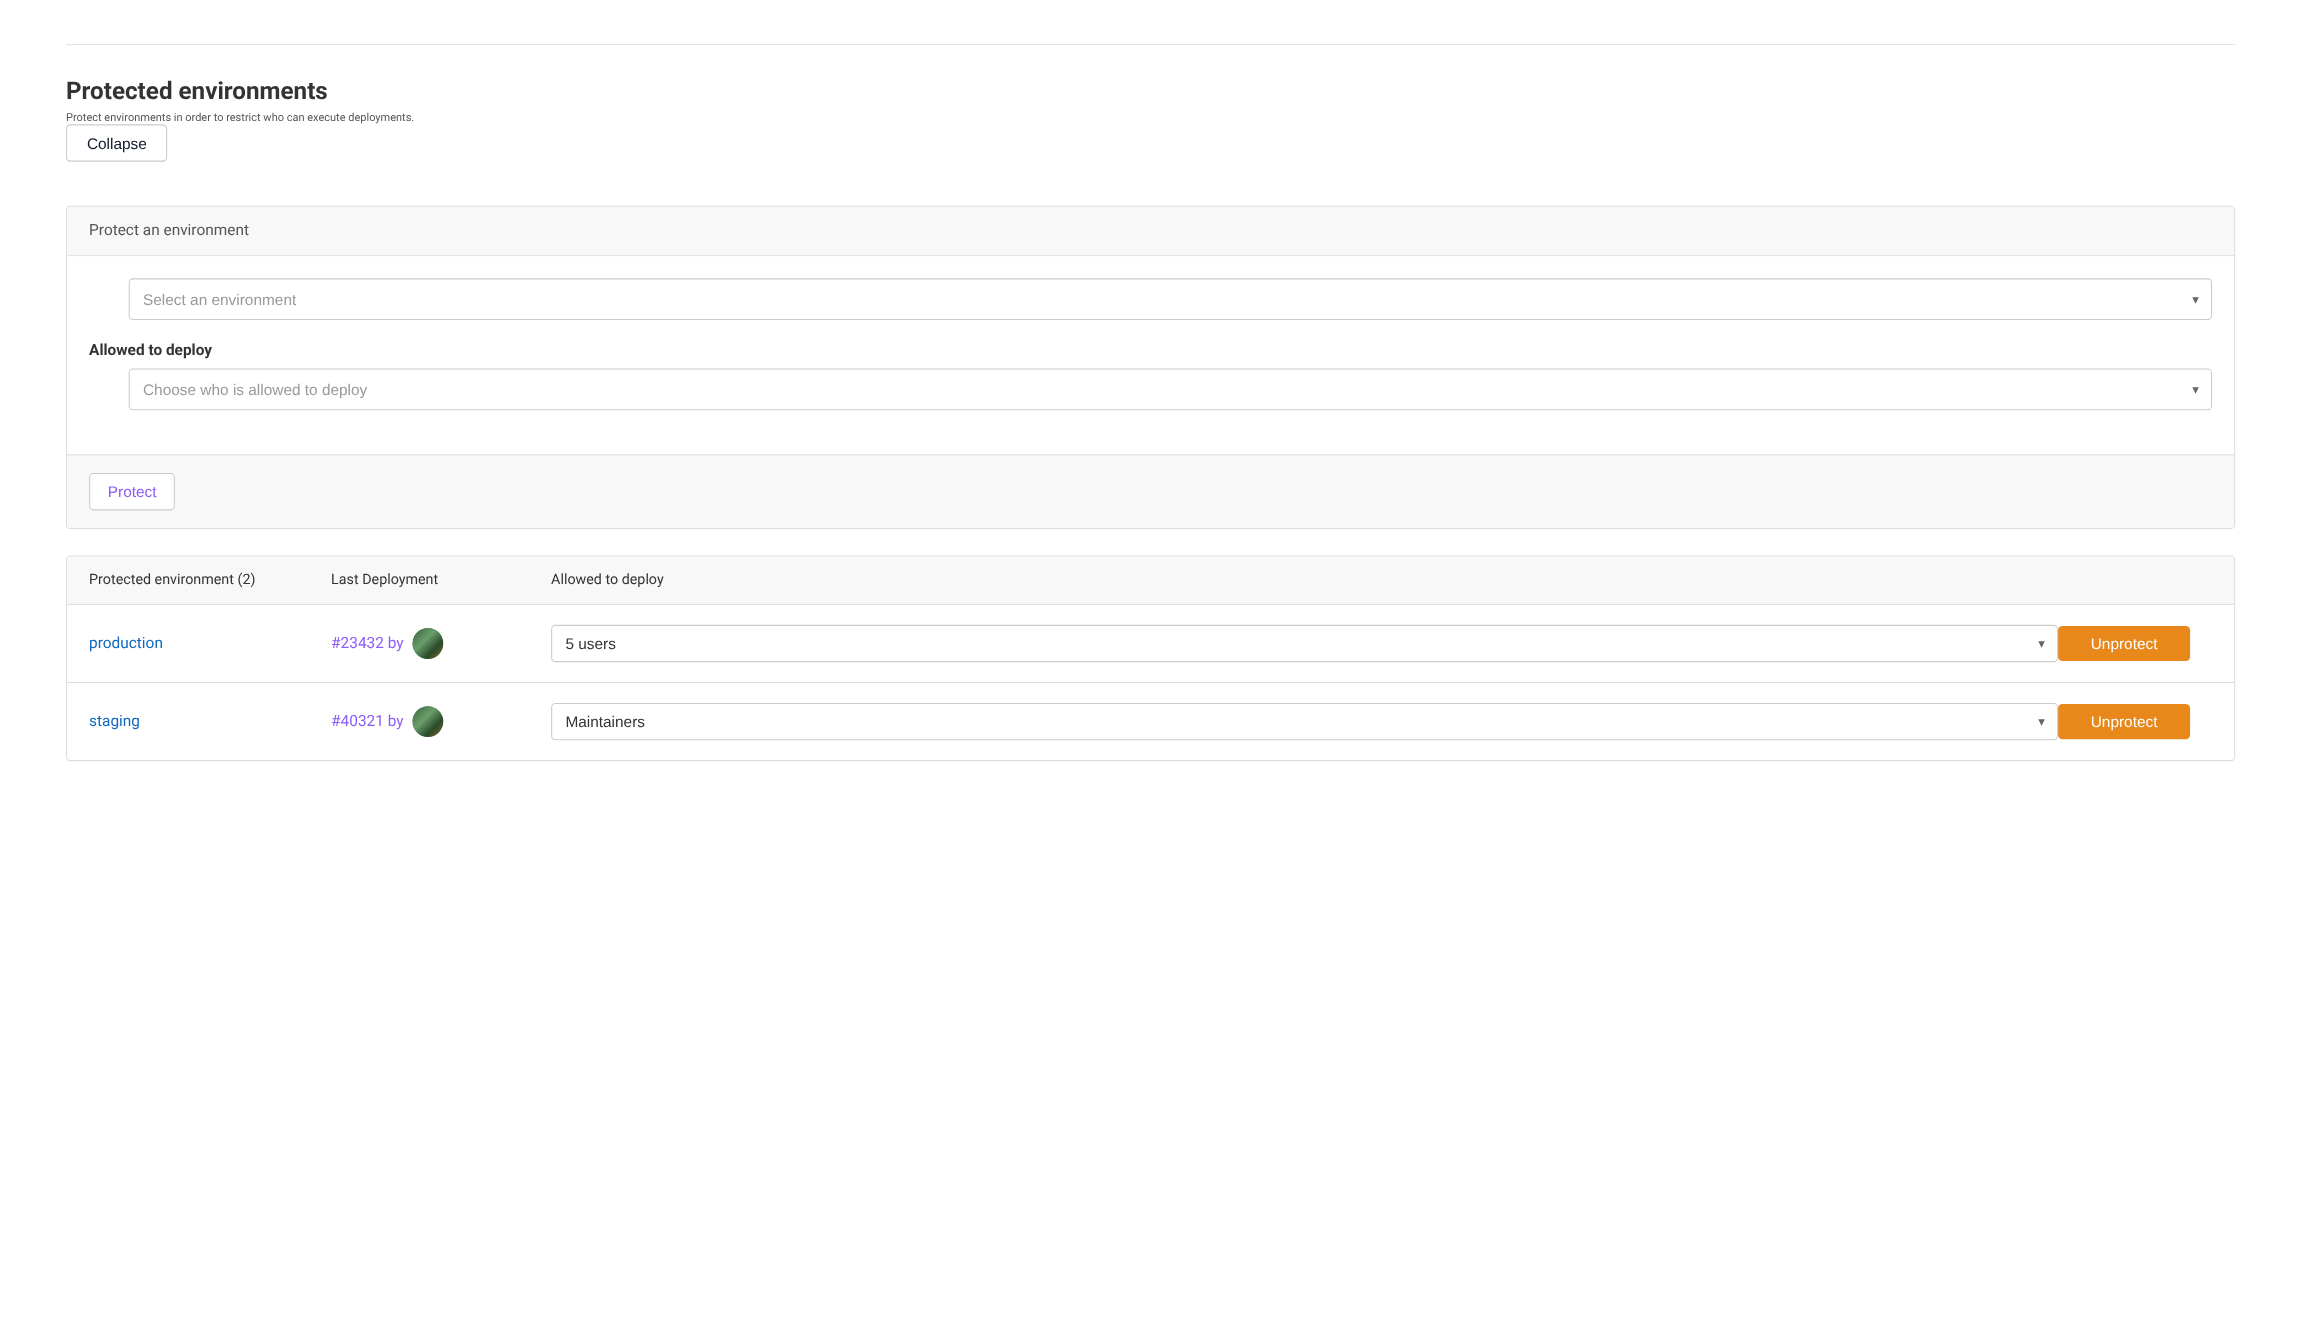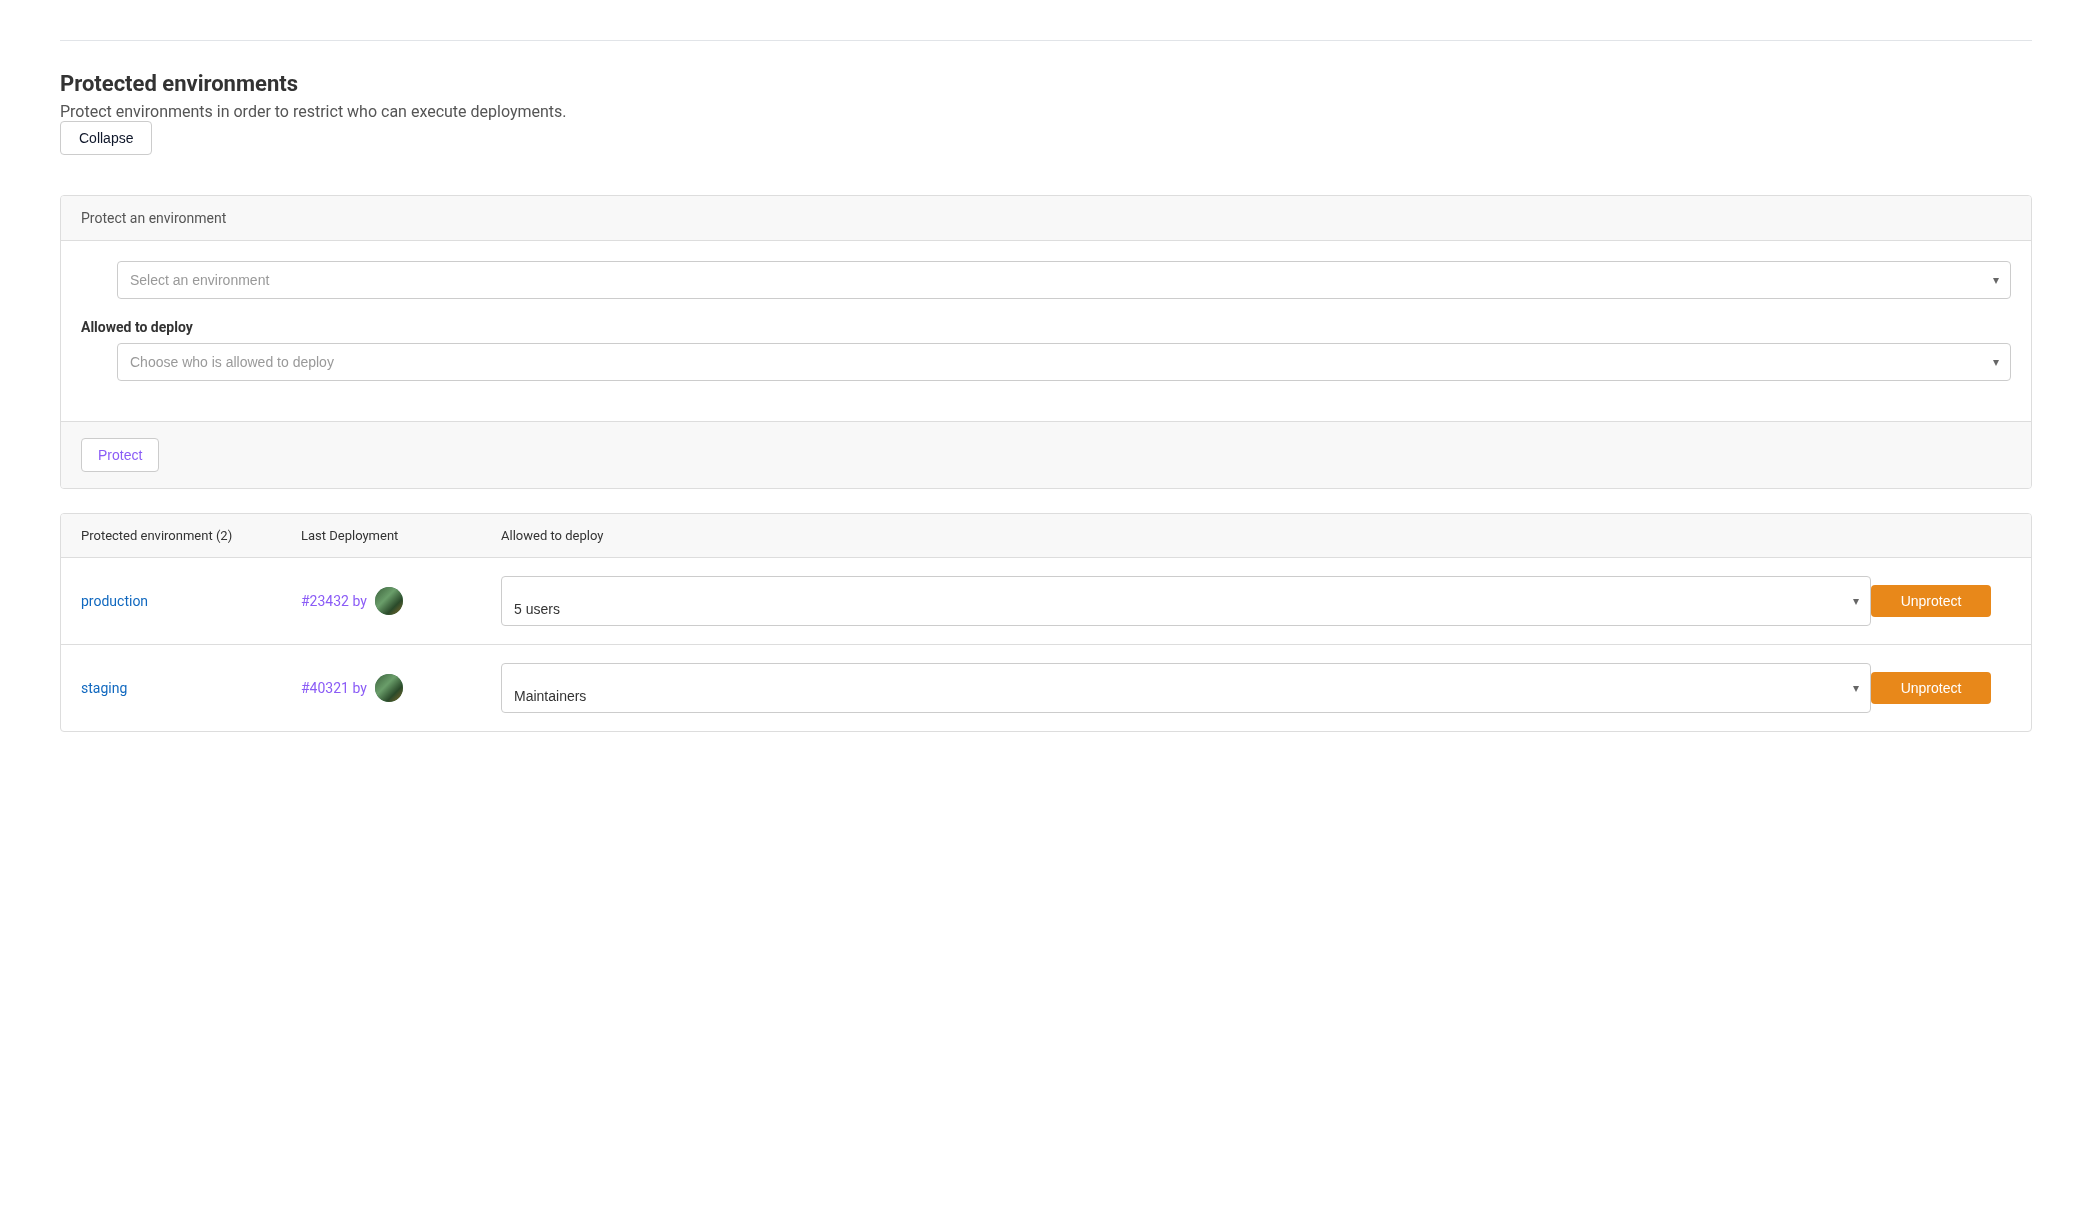--- a/index.html
+++ b/index.html
@@ -20,21 +20,21 @@
       padding-top: 30px;
       flex-direction: column;
     }
     .page-title {
       font-size: 22px;
       font-weight: 700;
       margin-bottom: 6px;
     }
     .page-subtitle {
       color: #555;
-      font-size: 16px;
+      font-size: 10px;
     }
     .collapse-btn {
       border: 1px solid #ccc;
       background: #fff;
       padding: 8px 18px;
       border-radius: 4px;
       cursor: pointer;
       font-size: 14px;
       color: #0f172a;
       white-space: nowrap;
@@ -159,21 +159,21 @@
       display: block;
     }
     .deploy-select-wrapper {
       position: relative;
       width: 100%;
     }
     .deploy-select {
       width: 100%;
       border: 1px solid #ccc;
       border-radius: 4px;
-      padding: 24px 32px 8px 12px;
+      padding: 8px 32px 8px 12px;
       font-size: 14px;
       color: #333;
       appearance: none;
       background: #fff;
       cursor: pointer;
     }
     .unprotect-btn {
       background: #e8881a;
       color: #fff;
       border: none;

